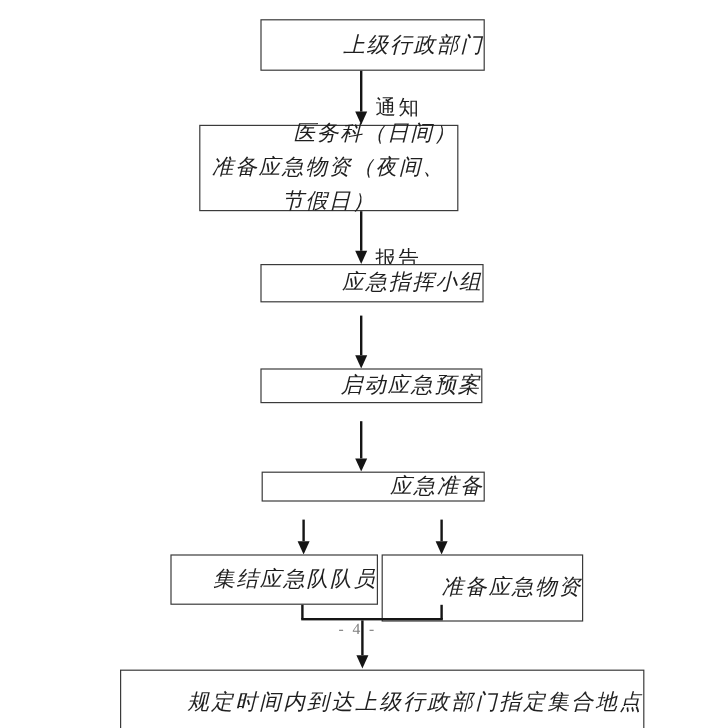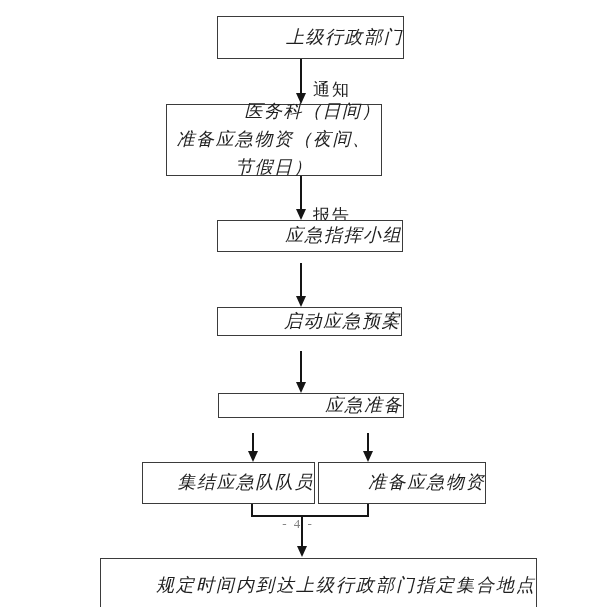--- a/index.html
+++ b/index.html
@@ -33,21 +33,21 @@
     position:absolute;left:272px;top:516px;width:52px;text-align:center;
     font-size:13px;color:var(--pagenum,#808080);letter-spacing:2px;
   }
   
   .n-superior {left:217px;top:16px; width:187px;height:43px;}
   .n-medical  {left:166px;top:104px;width:216px;height:72px;}
   .n-command  {left:217px;top:220px;width:186px;height:32px;}
   .n-launch   {left:217px;top:307px;width:185px;height:29px;}
   .n-prep     {left:218px;top:393px;width:186px;height:25px;}
   .n-team     {left:132px;top:462px;width:173px;height:42px;margin-left:10px;}
-  .n-supplies {left:318px;top:462px;width:168px;height:42px;}
+  .n-supplies {left:318px;top:462px;width:168px;height:56px;}
   .n-arrive   {left:100px;top:558px;width:437px;height:56px;letter-spacing:2px;}
   .a1{left:300px;top:59px; height:34px;}
   .a2{left:300px;top:176px;height:33px;}
   .a3{left:300px;top:263px;height:33px;}
   .a4{left:300px;top:351px;height:31px;}
   .a5l{left:252px;top:433px;height:18px;}
   .a5r{left:367px;top:433px;height:18px;}
   .a6{left:301px;top:517px;height:29px;z-index:1;}
   .stub-left {left:251px;top:504px;height:12px;}
   .stub-right{left:367px;top:504px;height:12px;}

